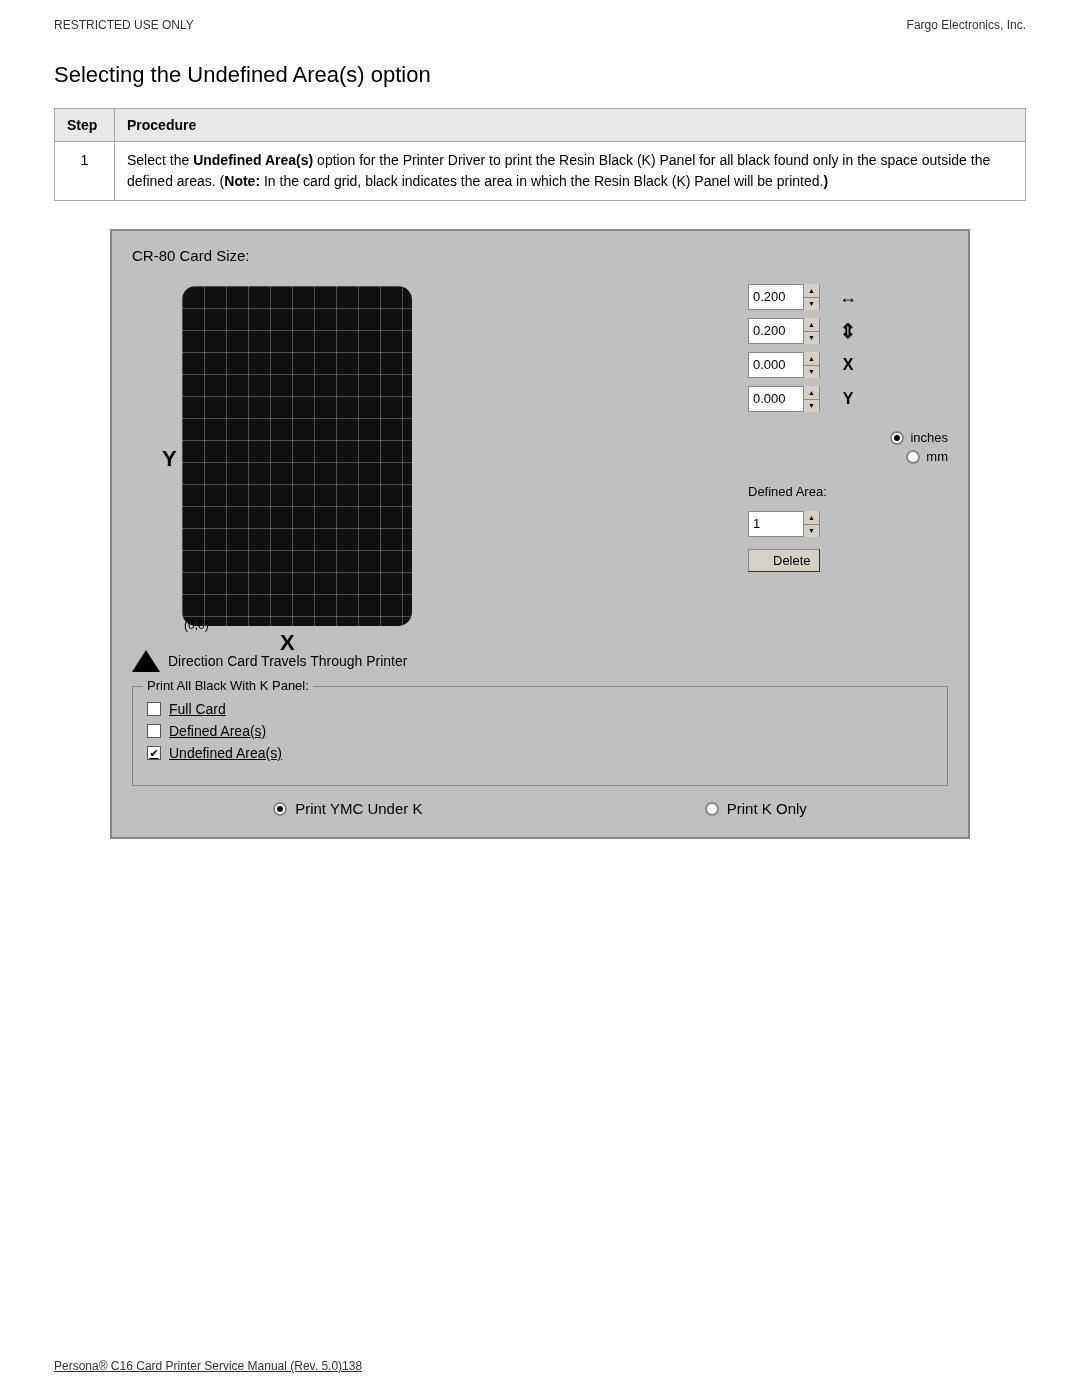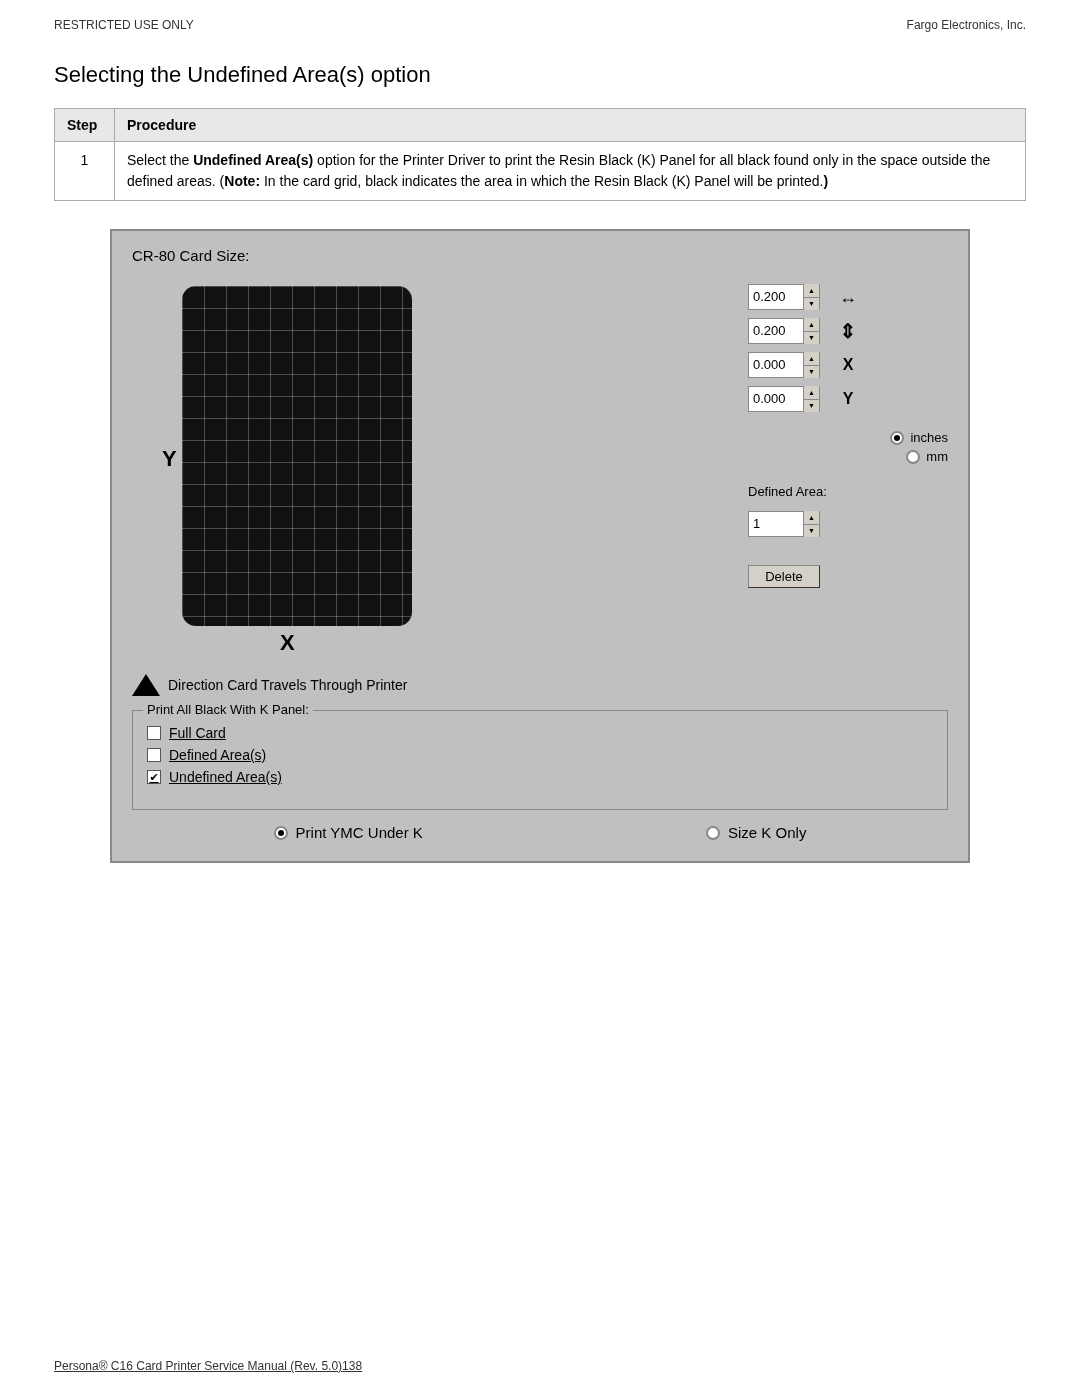--- a/index.html
+++ b/index.html
@@ -244,24 +244,24 @@
     .defined-area-label {
       font-size: 13px;
       margin-top: 8px;
     }
 
     .delete-btn {
       background: #d4d0c8;
       border: 1px solid #888;
       border-right: 1px solid #333;
       border-bottom: 1px solid #333;
-      padding: 3px 16px;
+      padding: 3px 24px;
       font-size: 13px;
       cursor: pointer;
-      margin-top: 20px;
+      margin-top: 4px;
       width: 72px;
     }
 
     
     .print-black-section {
       border: 1px solid #888;
       padding: 8px 14px 24px 14px;
       margin-top: 14px;
       position: relative;
       text-decoration: underline;
@@ -359,20 +359,21 @@
     <div class="ui-main">
 
       <div class="card-grid-area">
 
         <div class="y-label">Y</div>
 
         <div class="card-grid"></div>
 
         <div style="margin-left:148px; font-size:22px; font-weight:bold; margin-top:4px;">X</div>
 
+        <div style="position:relative; margin-top:-38px; margin-left:52px; font-size:12px;">(0,0)</div>
 
         <div class="direction-row" style="margin-top: 18px;">
           <div class="arrow-up"></div>
           <span>Direction Card Travels Through Printer</span>
         </div>
       </div>
 
       <div class="controls-area">
 
         <div class="spinbox-row">
@@ -465,21 +466,21 @@
 
     <div class="bottom-radio-row">
       <div class="bottom-radio-item">
         <div class="radio-btn checked">
           <div></div>
         </div>
         <span>Print YMC Under K</span>
       </div>
       <div class="bottom-radio-item">
         <div class="radio-btn"></div>
-        <span>Size K Only</span>
+        <span>Print K Only</span>
       </div>
     </div>
 
   </div>
 
 </div>
 
 <div class="page-footer">
   <span>Persona® C16 Card Printer Service Manual (Rev. 5.0)</span>
   <span>138</span>

